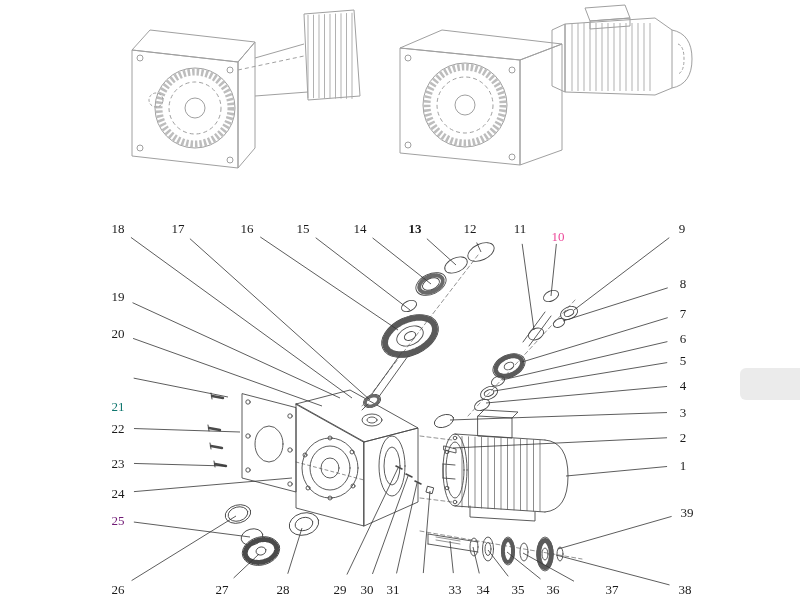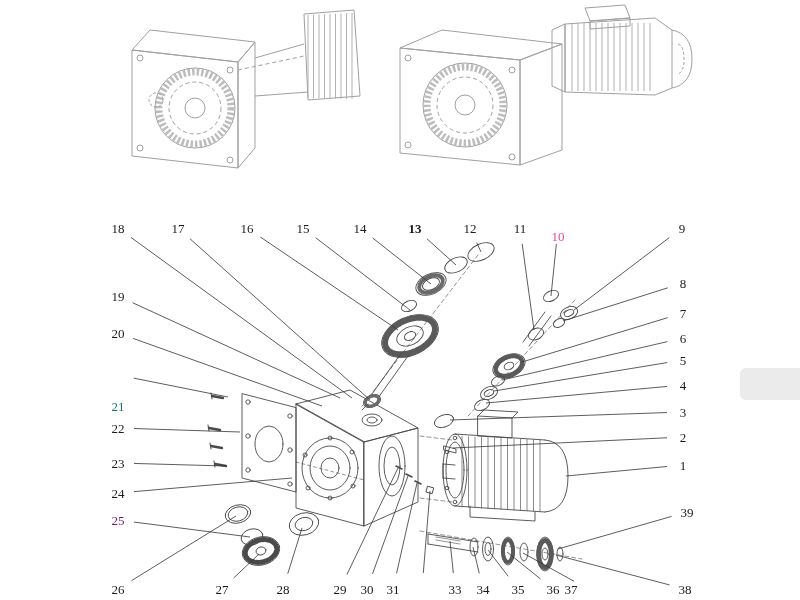--- a/index.html
+++ b/index.html
@@ -347,18 +347,18 @@
       <div class="callout" style="left: 222px; top: 589px; color: rgb(26, 26, 26);">27</div>
       <div class="callout" style="left: 283px; top: 589px; color: rgb(26, 26, 26);">28</div>
       <div class="callout" style="left: 340px; top: 589px; color: rgb(26, 26, 26);">29</div>
       <div class="callout" style="left: 367px; top: 589px; color: rgb(26, 26, 26);">30</div>
       <div class="callout" style="left: 393px; top: 589px; color: rgb(26, 26, 26);">31</div>
       <div class="callout" style="left: 422px; top: 589px; color: #ec4899; margin-top: 35px;">32</div>
       <div class="callout" style="left: 455px; top: 589px; color: rgb(26, 26, 26);">33</div>
       <div class="callout" style="left: 483px; top: 589px; color: rgb(26, 26, 26);">34</div>
       <div class="callout" style="left: 518px; top: 589px; color: rgb(26, 26, 26);">35</div>
       <div class="callout" style="left: 553px; top: 589px; color: rgb(26, 26, 26);">36</div>
-      <div class="callout" style="left: 571px; top: 589px; color: rgb(26, 26, 26);">37</div>
+      <div class="callout" style="left: 612px; top: 589px; color: rgb(26, 26, 26);">37</div>
       <div class="callout" style="left: 685px; top: 589px; color: rgb(26, 26, 26);">38</div>
     </div>
 
   <div class="watermark"></div>
 </div>
 
 </body></html>

